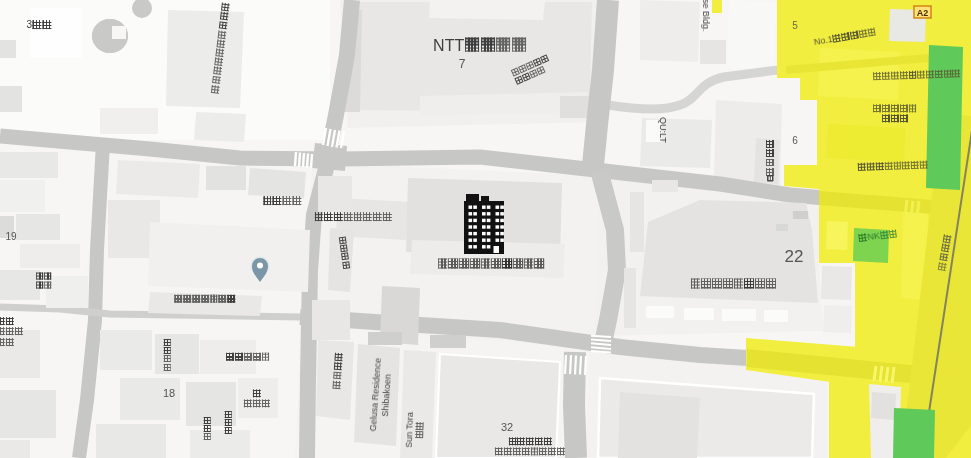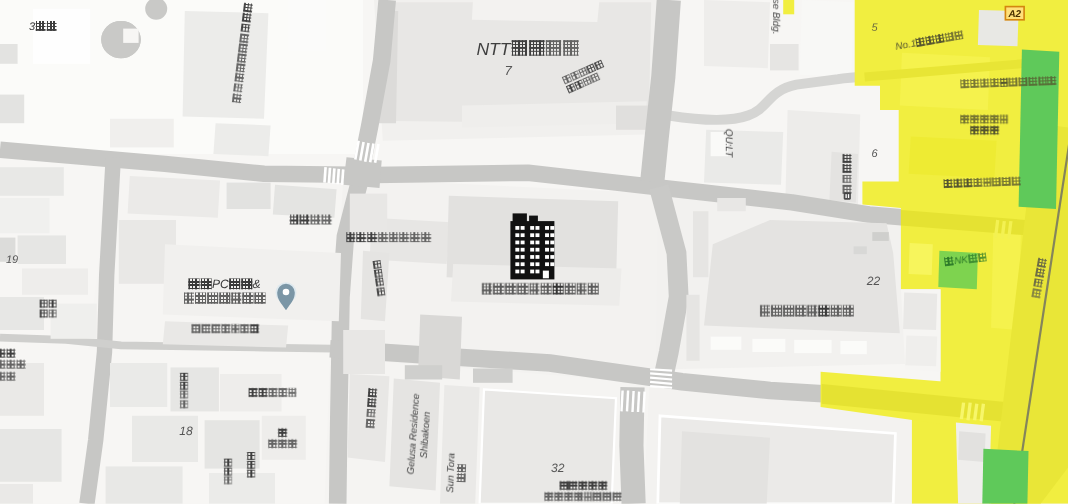--- a/index.html
+++ b/index.html
@@ -1,15 +1,15 @@
 <!DOCTYPE html>
 <html><head><meta charset="utf-8">
 <style>
 html,body{margin:0;padding:0;width:971px;height:458px;overflow:hidden;background:#f7f6f4;}
-#map{position:relative;width:971px;height:343px;font-family:"Liberation Sans",sans-serif;font-style:italic;}
+#map{position:relative;width:971px;height:343px;font-family:"Liberation Sans",sans-serif;}
 #map svg{position:absolute;left:0;top:0;}
 .lb{position:absolute;font-family:"Liberation Sans",sans-serif;color:#3c3c3c;white-space:nowrap;line-height:1.18;z-index:5;}
 i.k{display:inline-block;width:.88em;height:.88em;margin:0 .05em;vertical-align:-.07em;
 background:repeating-linear-gradient(0deg,currentColor 0 1.3px,rgba(0,0,0,0) 1.3px 3.1px),repeating-linear-gradient(90deg,currentColor 0 1.3px,rgba(0,0,0,0) 1.3px 3.1px);}
 i.n{opacity:.78}
 .v{width:1.1em;text-align:center;line-height:1;}
 .v i.k{display:block;margin:.14em auto;}
 </style></head>
 <body>
 <div id="map">
@@ -324,28 +324,27 @@
 <rect x="914" y="6" width="17" height="12" fill="#ffe07a" stroke="#d4860f" stroke-width="1.5"></rect>
 <text x="922.5" y="15.5" font-family="Liberation Sans, sans-serif" font-size="9" font-weight="bold" fill="#4a3000" text-anchor="middle">A2</text>
 </svg>
 <div class="lb" style="left:39px;top:25px;font-size:10px;color:#3f3f3f;transform:translateZ(0) translate(-50%,-50%);">3<i class="k"></i><i class="k"></i></div>
 <div class="lb" style="left:480px;top:46px;font-size:16px;color:#3f3f3f;transform:translateZ(0) translate(-50%,-50%);">NTT<i class="k"></i><i class="k"></i><i class="k n"></i><i class="k n"></i></div>
 <div class="lb" style="left:462px;top:64px;font-size:12px;color:#555;transform:translateZ(0) translate(-50%,-50%);">7</div>
 <div class="lb" style="left:532px;top:70px;font-size:8px;color:#444;transform:translateZ(0) translate(-50%,-50%) rotate(-24deg);"><i class="k n"></i><i class="k n"></i><i class="k n"></i><i class="k"></i><i class="k"></i><br><i class="k"></i><i class="k"></i><i class="k n"></i><i class="k n"></i></div>
 <div class="lb" style="left:282px;top:201px;font-size:10px;color:#3f3f3f;transform:translateZ(0) translate(-50%,-50%);"><i class="k"></i><i class="k"></i><i class="k n"></i><i class="k n"></i></div>
 <div class="lb" style="left:353px;top:217px;font-size:10px;color:#3f3f3f;transform:translateZ(0) translate(-50%,-50%);"><i class="k"></i><i class="k"></i><i class="k"></i><i class="k n"></i><i class="k n"></i><i class="k n"></i><i class="k n"></i><i class="k n"></i></div>
 <div class="lb" style="left:491px;top:264px;font-size:11px;color:#333;transform:translateZ(0) translate(-50%,-50%);"><i class="k n"></i><i class="k n"></i><i class="k n"></i><i class="k n"></i><i class="k n"></i><i class="k n"></i><i class="k"></i><i class="k n"></i><i class="k n"></i><i class="k n"></i></div>
-<div class="lb" style="left:204px;top:266px;font-size:11px;color:#3a3a3a;transform:translateZ(0) translate(-50%,-50%);text-align:center;"><i class="k"></i><i class="k"></i>PC<i class="k"></i><i class="k"></i>&amp;<br><i class="k n"></i><i class="k n"></i><i class="k n"></i><i class="k n"></i><i class="k n"></i><i class="k n"></i><i class="k n"></i></div>
 <div class="lb" style="left:205px;top:299px;font-size:9px;color:#3f3f3f;transform:translateZ(0) translate(-50%,-50%);"><i class="k n"></i><i class="k n"></i><i class="k n"></i><i class="k n"></i><i class="k n"></i><i class="k n"></i><i class="k"></i></div>
 <div class="lb" style="left:10px;top:332px;font-size:9px;color:#3f3f3f;transform:translateZ(0) translate(-50%,-50%);text-align:left;"><i class="k"></i><i class="k"></i><br><i class="k n"></i><i class="k n"></i><i class="k n"></i><br><i class="k n"></i><i class="k n"></i></div>
 <div class="lb" style="left:248px;top:357px;font-size:9px;color:#3f3f3f;transform:translateZ(0) translate(-50%,-50%);"><i class="k"></i><i class="k"></i><i class="k n"></i><i class="k n"></i><i class="k n"></i></div>
 <div class="lb" style="left:169px;top:393px;font-size:11px;color:#555;transform:translateZ(0) translate(-50%,-50%);">18</div>
 <div class="lb" style="left:257px;top:399px;font-size:9px;color:#3f3f3f;transform:translateZ(0) translate(-50%,-50%);text-align:center;"><i class="k"></i><br><i class="k n"></i><i class="k n"></i><i class="k n"></i></div>
 <div class="lb" style="left:11px;top:237px;font-size:10px;color:#555;transform:translateZ(0) translate(-50%,-50%);text-align:right;">19</div>
-<div class="lb" style="left:794px;top:257px;font-size:11px;color:#555;transform:translateZ(0) translate(-50%,-50%);">22</div>
+<div class="lb" style="left:794px;top:257px;font-size:17px;color:#555;transform:translateZ(0) translate(-50%,-50%);">22</div>
 <div class="lb" style="left:507px;top:427px;font-size:11px;color:#555;transform:translateZ(0) translate(-50%,-50%);">32</div>
 <div class="lb" style="left:733px;top:284px;font-size:11px;color:#3a3a3a;transform:translateZ(0) translate(-50%,-50%);"><i class="k n"></i><i class="k n"></i><i class="k n"></i><i class="k n"></i><i class="k n"></i><i class="k"></i><i class="k n"></i><i class="k n"></i></div>
 <div class="lb" style="left:530px;top:447px;font-size:9px;color:#3f3f3f;transform:translateZ(0) translate(-50%,-50%);text-align:center;"><i class="k"></i><i class="k"></i><i class="k"></i><i class="k"></i><i class="k"></i><br><i class="k n"></i><i class="k n"></i><i class="k n"></i><i class="k n"></i><i class="k n"></i><i class="k n"></i><i class="k n"></i><i class="k n"></i></div>
 <div class="lb" style="left:795px;top:26px;font-size:10px;color:#6b6b40;transform:translateZ(0) translate(-50%,-50%);">5</div>
 <div class="lb" style="left:795px;top:141px;font-size:10px;color:#555;transform:translateZ(0) translate(-50%,-50%);">6</div>
 <div class="lb" style="left:845px;top:37px;font-size:9px;color:#55552e;transform:translateZ(0) translate(-50%,-50%) rotate(-10deg);">No.1<i class="k"></i><i class="k"></i><i class="k"></i><i class="k n"></i><i class="k n"></i></div>
 <div class="lb" style="left:917px;top:75px;font-size:9px;color:#55552e;transform:translateZ(0) translate(-50%,-50%) rotate(-2deg);"><i class="k n"></i><i class="k n"></i><i class="k n"></i><i class="k n"></i><i class="k"></i><i class="k n"></i><i class="k n"></i><i class="k n"></i><i class="k n"></i><i class="k n"></i></div>
 <div class="lb" style="left:895px;top:114px;font-size:9px;color:#55552e;transform:translateZ(0) translate(-50%,-50%);text-align:center;"><i class="k n"></i><i class="k n"></i><i class="k n"></i><i class="k n"></i><i class="k n"></i><br><i class="k"></i><i class="k"></i><i class="k"></i></div>
 <div class="lb" style="left:893px;top:166px;font-size:9px;color:#55552e;transform:translateZ(0) translate(-50%,-50%) rotate(-2deg);"><i class="k"></i><i class="k"></i><i class="k"></i><i class="k n"></i><i class="k n"></i><i class="k n"></i><i class="k n"></i><i class="k n"></i></div>
 <div class="lb" style="left:878px;top:236px;font-size:9px;color:#2c7a28;transform:translateZ(0) translate(-50%,-50%) rotate(-7deg);"><i class="k"></i>NK<i class="k n"></i><i class="k n"></i></div>

